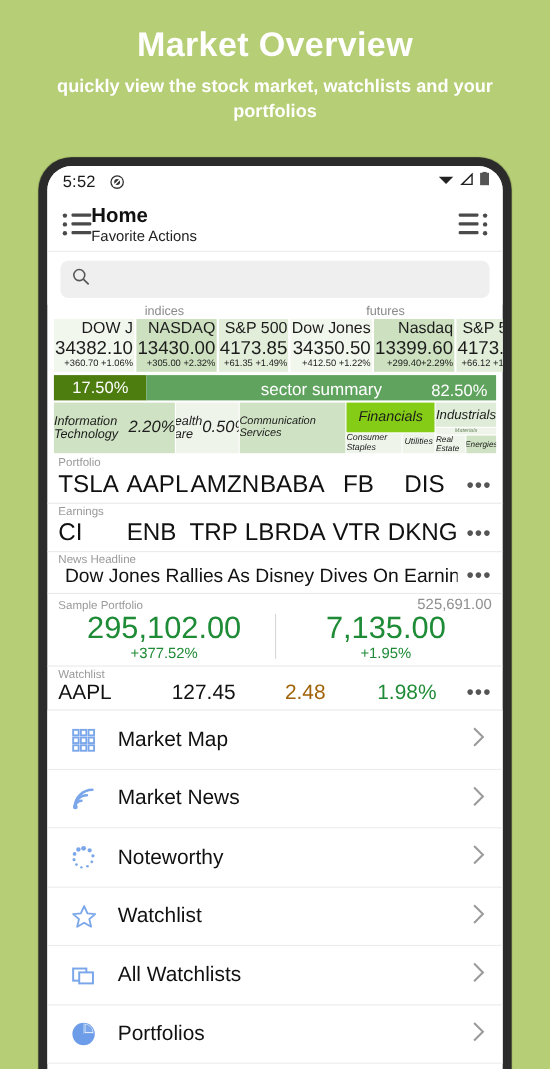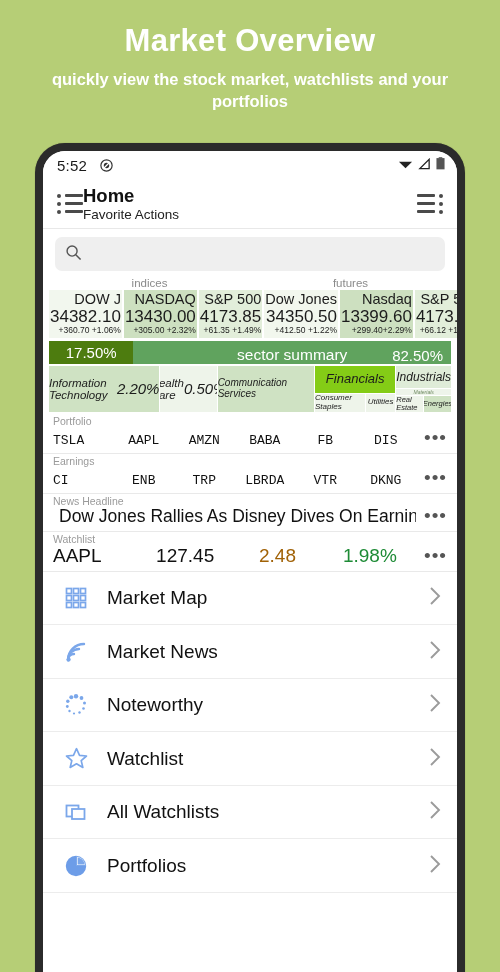--- a/index.html
+++ b/index.html
@@ -108,21 +108,21 @@
   .tm-name { line-height: 1.05; }
   .tm-pct  { line-height: 1.1; }
 
   
   .strip { border-bottom: 1px solid #e9e9e9; padding: 2px 10px 4px 10px; position: relative; }
   .strip-label { font-size: 10.5px; color: #9a9a9a; line-height: 1.05; }
   .strip-row { display: flex; align-items: baseline; margin-top: -2px; }
   .dots { font-size: 19px; color: #555; letter-spacing: 1px; margin-left: auto; padding-left: 8px; }
 
   .trending-row { display: flex; align-items: baseline; }
-  .trending-row .sym { flex: 1; text-align: center; font-size: 13px; color: #111; font-family: Liberation Mono, monospace; }
+  .trending-row .sym { flex: 1; text-align: center; font-size: 22px; color: #111; }
   .trending-row .sym:first-child { text-align: left; }
 
   .news-head { font-size: 17.5px; color: #111; white-space: nowrap;
                overflow: hidden; padding-left: 6px; }
 
   
   .portfolio { border-bottom: 1px solid #e9e9e9; padding: 2px 10px 4px 10px; }
   .pf-top { display: flex; align-items: baseline; }
   .pf-name { font-size: 10.5px; color: #9a9a9a; }
   .pf-total { margin-left: auto; font-size: 13.5px; color: #8f8f8f; }
@@ -360,20 +360,37 @@
   </div>
 
   <div class="strip">
     <div class="strip-label">News Headline</div>
     <div class="strip-row">
       <span class="news-head">Dow Jones Rallies As Disney Dives On Earnings;</span>
       <span class="dots">•••</span>
     </div>
   </div>
 
+  <div class="portfolio">
+    <div class="pf-top">
+      <span class="pf-name">Sample Portfolio</span>
+      <span class="pf-total">525,691.00</span>
+    </div>
+    <div class="pf-body">
+      <div class="pf-col">
+        <div class="pf-val">295,102.00</div>
+        <div class="pf-pct">+377.52%</div>
+      </div>
+      <div class="pf-div"></div>
+      <div class="pf-col">
+        <div class="pf-val">7,135.00</div>
+        <div class="pf-pct">+1.95%</div>
+      </div>
+    </div>
+  </div>
 
   <div class="strip">
     <div class="strip-label">Watchlist</div>
     <div class="wl-row">
       <span class="c wl-sym">AAPL</span>
       <span class="c wl-price">127.45</span>
       <span class="c wl-chg">2.48</span>
       <span class="c wl-pct">1.98%</span>
       <span class="dots">•••</span>
     </div>

